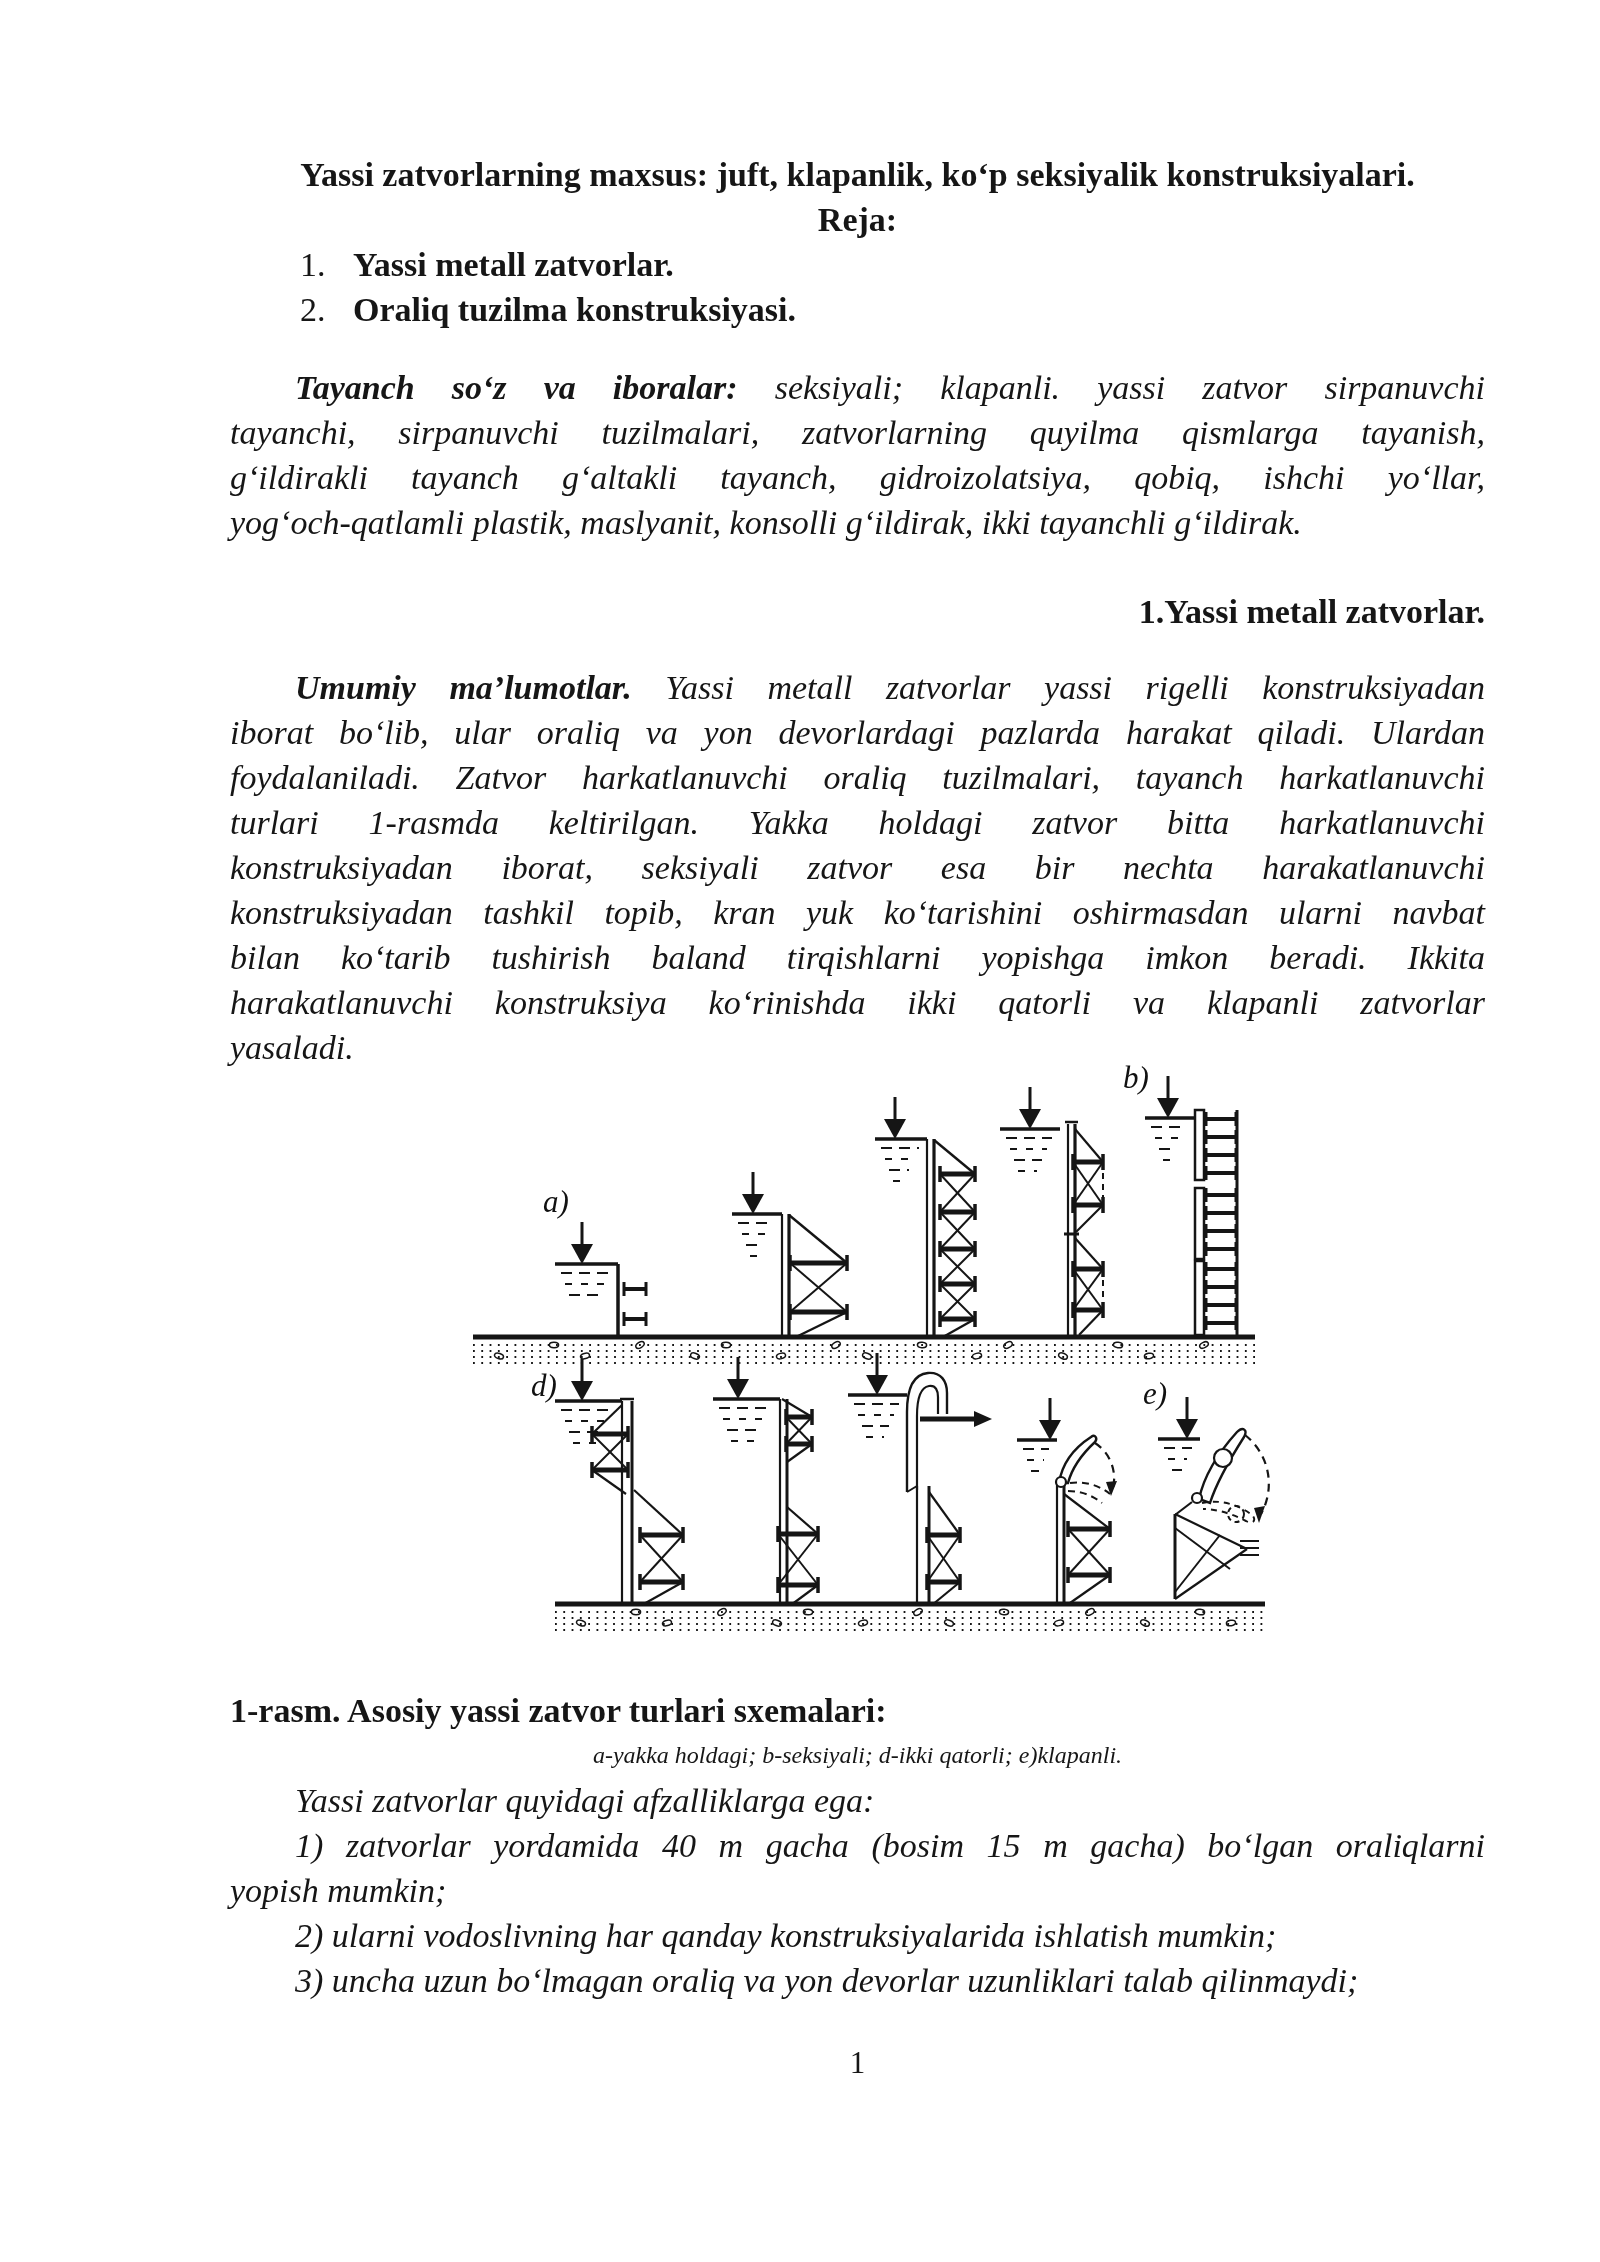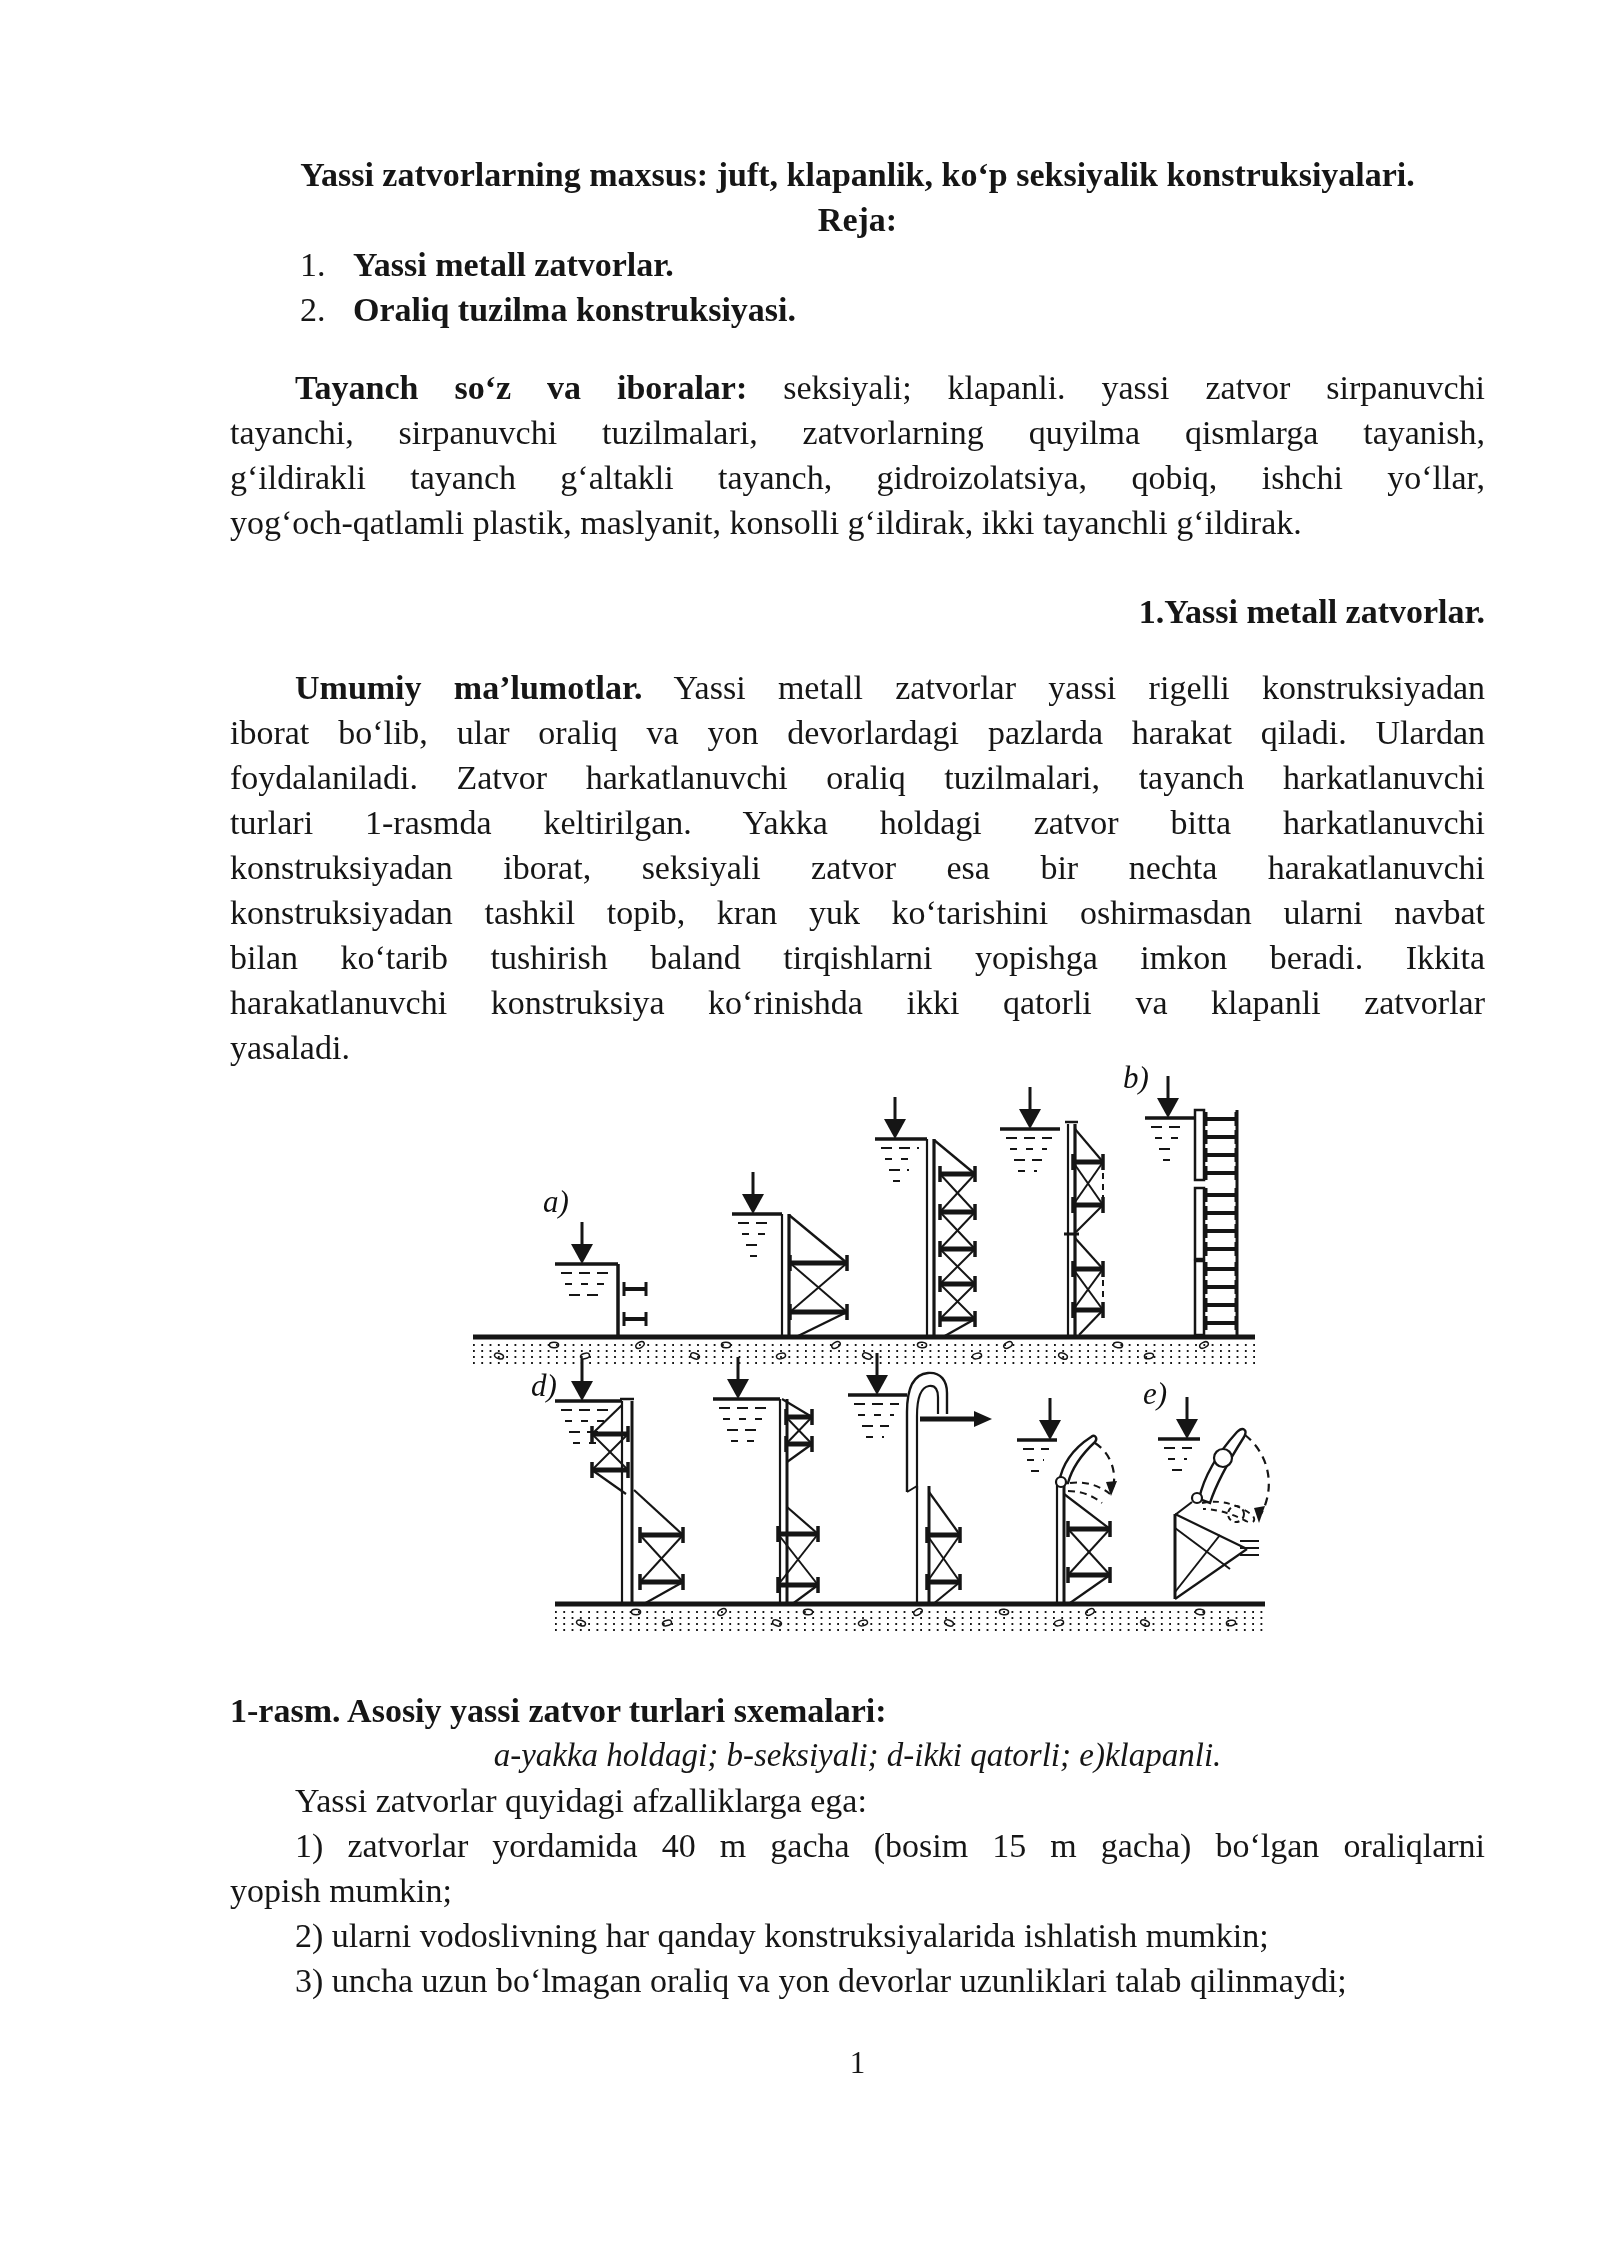--- a/index.html
+++ b/index.html
@@ -2,35 +2,35 @@
 <html><head>
 <meta charset="utf-8">
 <style>
   html,body{margin:0;padding:0;background:#ffffff;}
   .page{
     width:1600px;height:2262px;position:relative;background:#ffffff;
     font-family:"Liberation Serif","DejaVu Serif",serif;
     font-size:34px;color:#161616;overflow:hidden;
   }
   .content{padding:152px 115px 0 230px;}
-  .ln{line-height:45px;text-align:justify;text-align-last:justify;white-space:nowrap;}
+  .ln{line-height:45px;text-align:justify;text-align-last:justify;white-space:nowrap;font-style:italic;}
   .ln.last{text-align-last:left;}
   .ind{padding-left:65px;}
   .bold{font-weight:bold;}
   .title{line-height:45px;font-weight:bold;text-align:center;white-space:nowrap;}
   .reja{line-height:45px;font-weight:bold;text-align:center;}
   .plan-item{line-height:45px;padding-left:70px;white-space:nowrap;}
   .plan-item .num{display:inline-block;width:53px;font-weight:normal;}
   .plan-item .txt{font-weight:bold;}
   .kw{margin-top:33px;}
   .sec-head{margin-top:44px;line-height:45px;font-weight:bold;padding-left:65px;white-space:nowrap;text-align:right;}
   .gen{margin-top:31px;}
   .figure-wrap{margin-top:-8px;margin-left:150px;width:910px;height:602px;position:relative;}
   .caption{margin-top:24px;line-height:45px;font-weight:bold;text-align:left;white-space:nowrap;}
-  .subcaption{line-height:45px;font-style:italic;text-align:center;font-size:33px;white-space:nowrap;}
+  .subcaption{line-height:45px;font-style:italic;text-align:center;font-size:24px;white-space:nowrap;}
   .pagenum{margin-top:37px;line-height:45px;text-align:center;font-size:31px;}
   svg text.figlabel{font-family:"Liberation Serif","DejaVu Serif",serif;font-style:italic;font-size:31px;fill:#111;}
 </style>
 </head>
 <body>
 
 <div class="page">
   <div class="content">
 
     <div class="title">Yassi zatvorlarning maxsus: juft, klapanlik, koʻp seksiyalik konstruksiyalari.</div>

